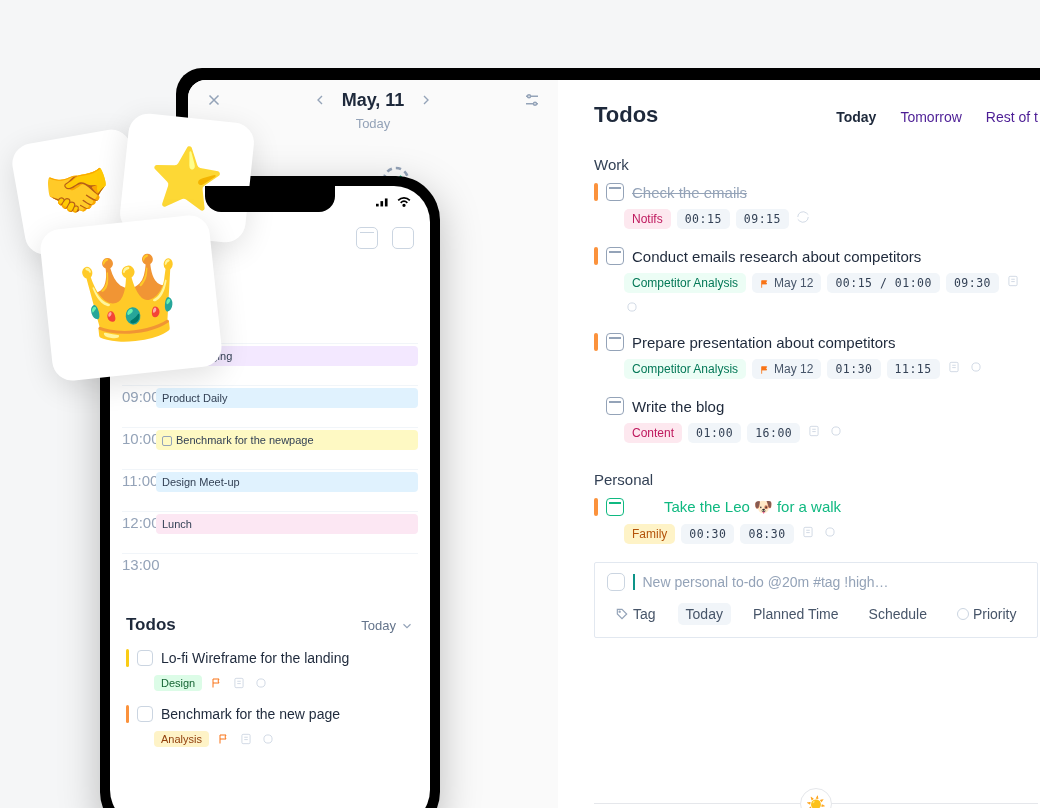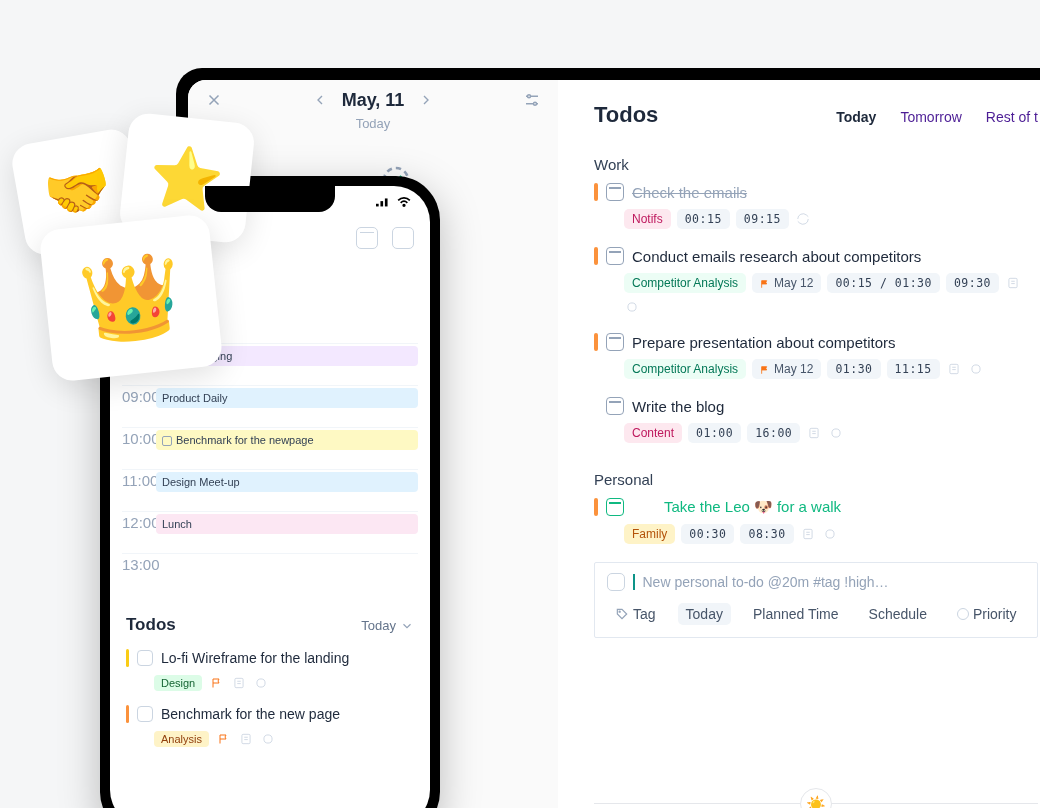--- a/index.html
+++ b/index.html
@@ -68,21 +68,21 @@
   .todo-line { display: flex; align-items: center; gap: 8px; }
   .pri-bar { width: 4px; height: 18px; border-radius: 2px; background: #fb923c; }
   .pri-bar.none { background: transparent; }
   .cal-icon-sm { width: 18px; height: 18px; border: 1.5px solid #94a3b8; border-radius: 4px; position: relative; flex-shrink:0; }
   .cal-icon-sm::before { content:""; position:absolute; top:3px; left:2px; right:2px; height:1.5px; background:#94a3b8; }
   .cal-icon-sm.green { border-color:#10b981; }
   .cal-icon-sm.green::before{ background:#10b981; }
   .todo-text { font-size: 15px; color: #1e293b; }
   .todo-text.done { text-decoration: line-through; color: #94a3b8; }
   .todo-text.green { color: #10b981; margin-left: 32px; }
-  .todo-meta { display:flex; align-items:center; gap:6px; margin: 8px 0 0 30px; flex-wrap:wrap; }
+  .todo-meta { display:flex; align-items:flex-start; gap:6px; margin: 8px 0 0 30px; flex-wrap:wrap; }
   .pill { font-size: 12px; padding: 3px 8px; border-radius: 5px; white-space:nowrap; }
   .pill.tag { background:#ecfdf5; color:#047857; }
   .pill.tag-pink { background:#fde8ef; color:#be185d; }
   .pill.tag-amber { background:#fef3c7; color:#b45309; }
   .pill.grey { background:#f1f5f9; color:#334155; font-family: ui-monospace, monospace; letter-spacing: 0.5px; font-size:11.5px; }
   .flag-chip { display:inline-flex; align-items:center; gap:4px; background:#f1f5f9; color:#475569; font-size:12px; padding:3px 8px; border-radius:5px; }
   .flag-ico-sm { width:10px;height:10px; }
   .flag-ico-sm svg{stroke:#f97316;fill:#f97316;}
   .small-ico { width:16px;height:16px;color:#cbd5e1; display:flex;align-items:center;justify-content:center; }
 
@@ -257,21 +257,21 @@
             <div class="todo-line">
               <span class="pri-bar"></span>
               <span class="cal-icon-sm"></span>
               <span class="todo-text">Conduct emails research about competitors</span>
             </div>
             <div class="todo-meta">
               <span class="pill tag">Competitor Analysis</span>
               <span class="flag-chip"><span class="flag-ico-sm"><svg width="10" height="10" viewBox="0 0 24 24" fill="#f97316" stroke="#f97316" stroke-width="2">
                     <path d="M4 21V4h12l-2 4 2 4H4"></path>
                   </svg></span>May 12</span>
-              <span class="pill grey">00:15 / 01:30</span>
+              <span class="pill grey">00:15 / 01:00</span>
               <span class="pill grey">09:30</span>
               <span class="small-ico">
                 <svg width="14" height="14" viewBox="0 0 24 24" fill="none" stroke="currentColor" stroke-width="1.5">
                   <rect x="5" y="4" width="14" height="16" rx="2"></rect>
                   <path d="M9 9h6M9 13h6"></path>
                 </svg>
               </span>
               <span class="small-ico">
                 <svg width="14" height="14" viewBox="0 0 24 24" fill="none" stroke="currentColor" stroke-width="1.5">
                   <circle cx="12" cy="12" r="7"></circle>

